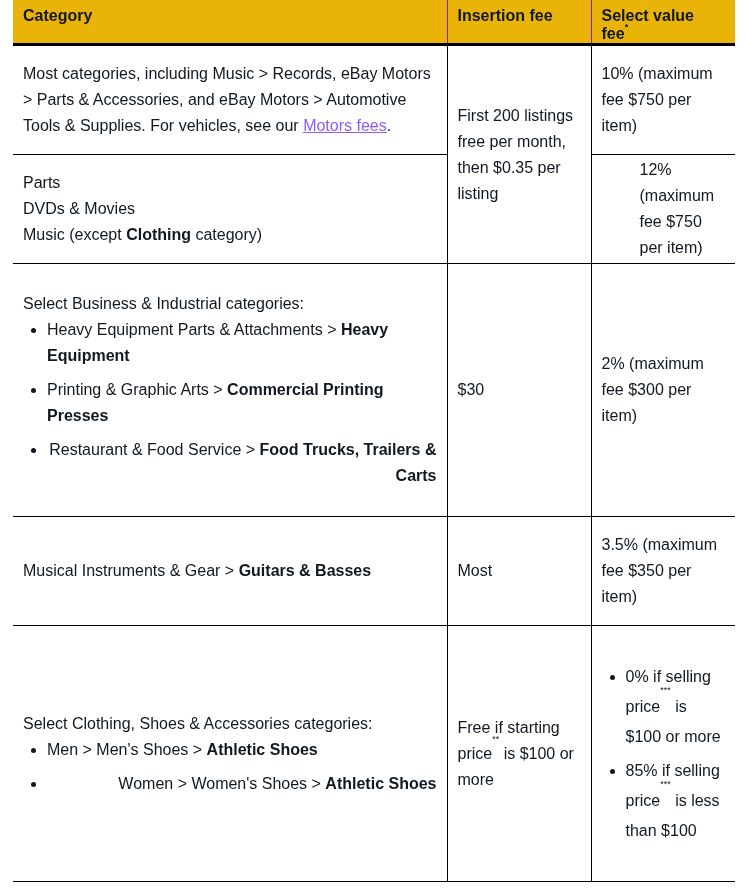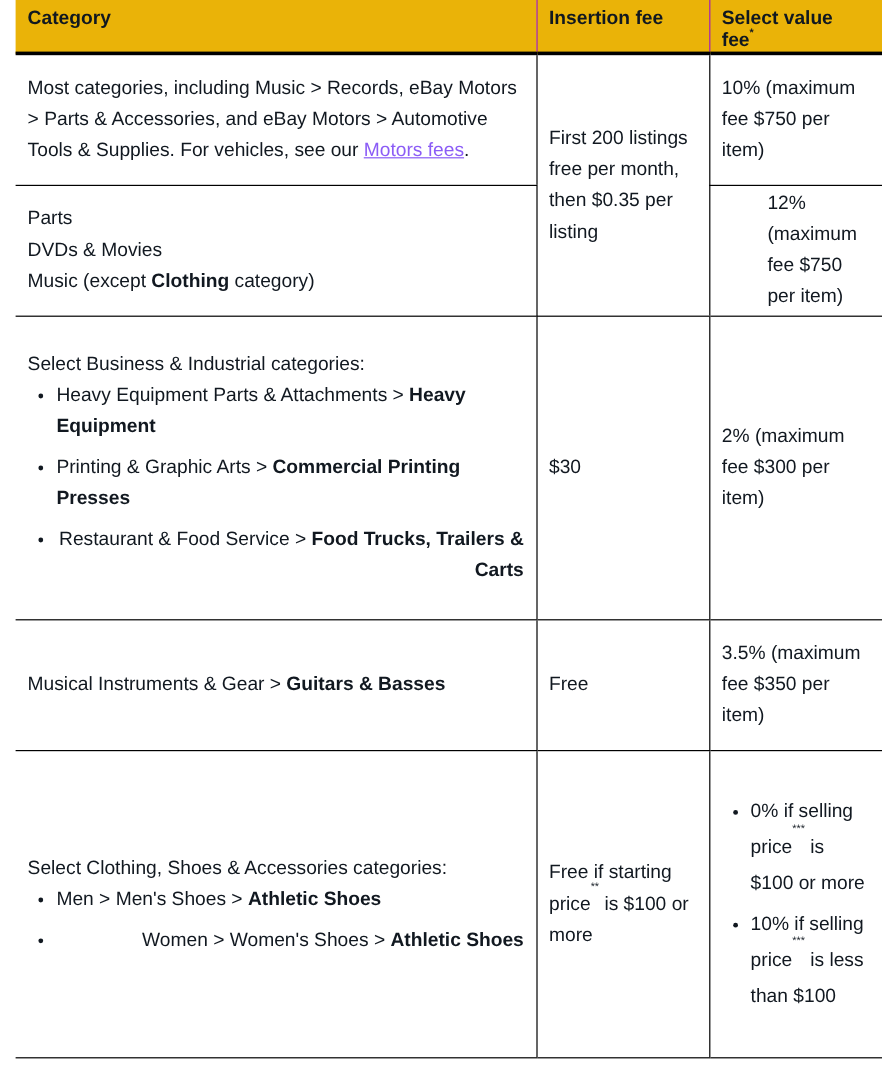--- a/index.html
+++ b/index.html
@@ -167,39 +167,39 @@
       <td>
         <span>2% (maximum fee $300 per item)</span>
       </td>
     </tr>
 
     <tr class="row4">
       <td class="cat">
         <span>Musical Instruments &amp; Gear &gt; </span><b>Guitars &amp; Basses</b>
       </td>
       <td>
-        <span>Free</span>
+        <span>Most</span>
       </td>
       <td>
         <span>3.5% (maximum fee $350 per item)</span>
       </td>
     </tr>
 
     <tr class="row5">
       <td class="cat">
         <span class="line">Select Clothing, Shoes &amp; Accessories categories:</span>
         <ul class="cat-list">
           <li><span>Men &gt; Men's Shoes &gt; </span><b>Athletic Shoes</b></li>
           <li><span>Women &gt; Women's Shoes &gt; </span><b>Athletic Shoes</b></li>
         </ul>
       </td>
       <td>
         <span>Free if starting price</span><sup class="fn">**</sup><span> is $100 or more</span>
       </td>
       <td>
         <ul class="fv-list">
           <li><span>0% if selling price</span><sup class="fn">***</sup><span> is $100 or more</span></li>
-          <li><span>10% if selling price</span><sup class="fn">***</sup><span> is less than $100</span></li>
+          <li><span>85% if selling price</span><sup class="fn">***</sup><span> is less than $100</span></li>
         </ul>
       </td>
     </tr>
   </tbody>
 </table>
 
 </body></html>

